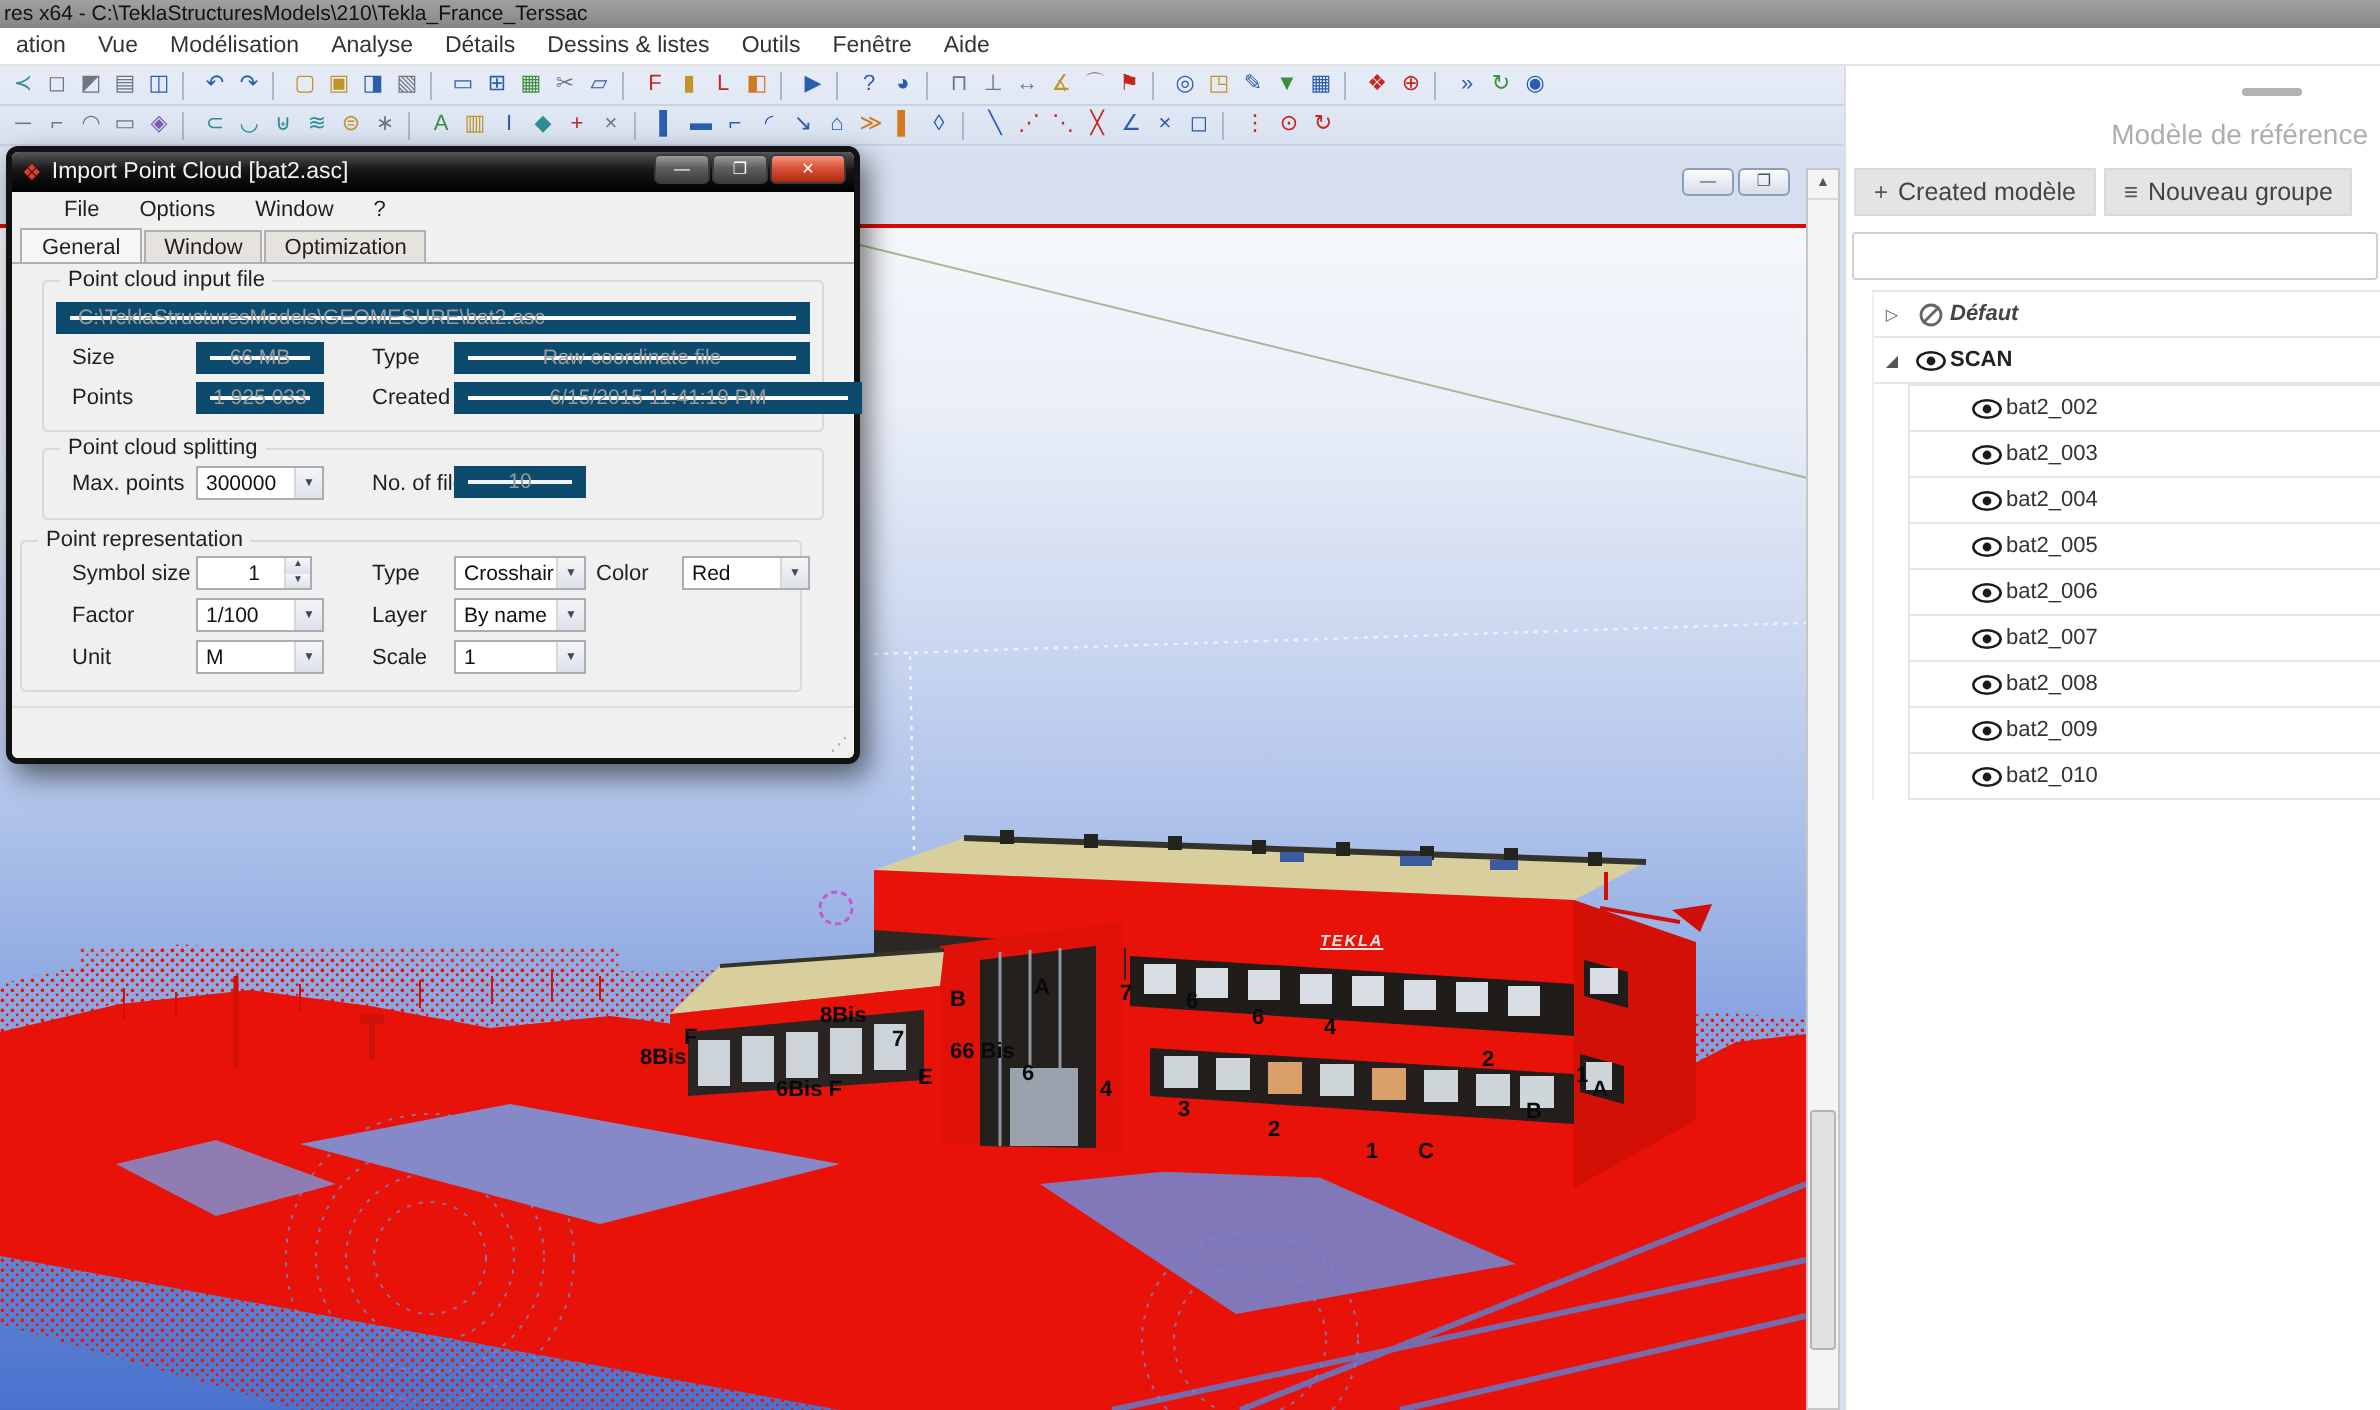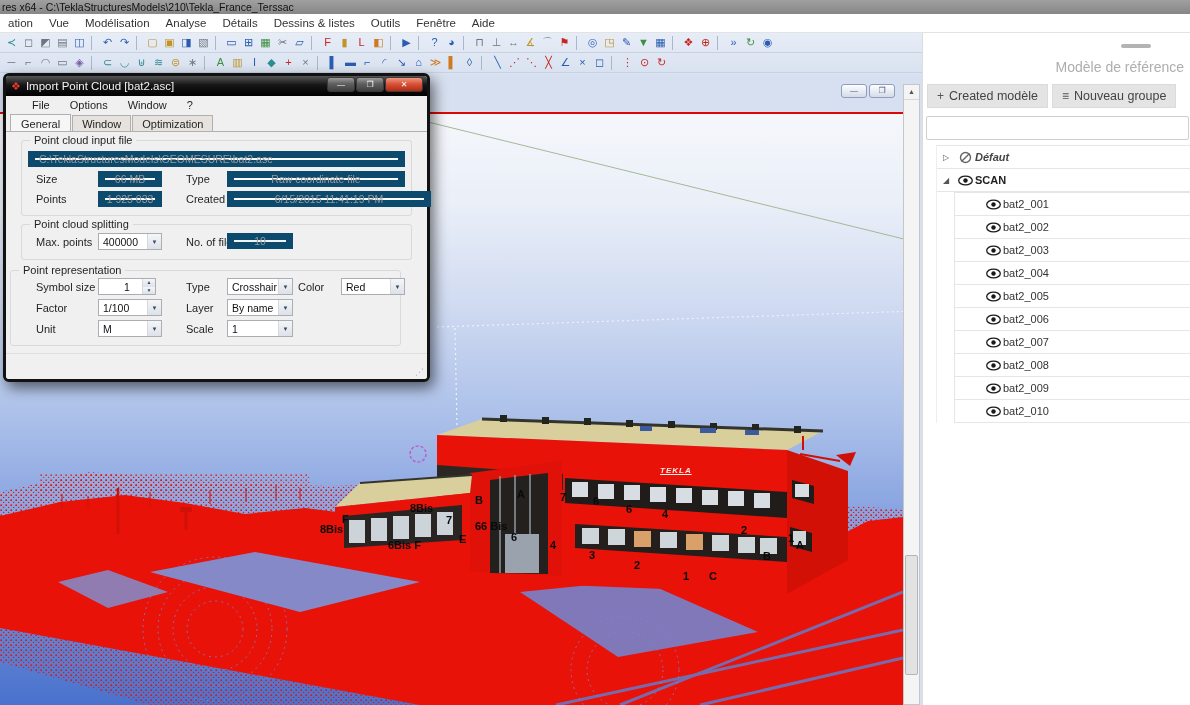--- a/index.html
+++ b/index.html
@@ -430,30 +430,20 @@
         </div>
         <div class="tchildren">
           <div class="trow">
             <span class="arrow"></span>
             <span class="eye">
               <svg width="15" height="11" viewBox="0 0 15 11">
                 <ellipse cx="7.5" cy="5.5" rx="6.8" ry="4.4" fill="none" stroke="#1a1a1a" stroke-width="1.3"></ellipse>
                 <circle cx="7.5" cy="5.5" r="2.2" fill="#1a1a1a"></circle>
               </svg>
             </span>
-            <span class="tlabel ">bat2_001</span>
-          </div>
-          <div class="trow">
-            <span class="arrow"></span>
-            <span class="eye">
-              <svg width="15" height="11" viewBox="0 0 15 11">
-                <ellipse cx="7.5" cy="5.5" rx="6.8" ry="4.4" fill="none" stroke="#1a1a1a" stroke-width="1.3"></ellipse>
-                <circle cx="7.5" cy="5.5" r="2.2" fill="#1a1a1a"></circle>
-              </svg>
-            </span>
             <span class="tlabel ">bat2_002</span>
           </div>
           <div class="trow">
             <span class="arrow"></span>
             <span class="eye">
               <svg width="15" height="11" viewBox="0 0 15 11">
                 <ellipse cx="7.5" cy="5.5" rx="6.8" ry="4.4" fill="none" stroke="#1a1a1a" stroke-width="1.3"></ellipse>
                 <circle cx="7.5" cy="5.5" r="2.2" fill="#1a1a1a"></circle>
               </svg>
             </span>
@@ -567,21 +557,21 @@
     <span class="dlabel" style="left:30px;top:117px">Points</span>
     <div class="dfield" style="left:92px;top:115px;width:64px">1 925 033</div>
     <span class="dlabel" style="left:180px;top:117px">Created</span>
     <div class="dfield" style="left:221px;top:115px;width:204px">6/15/2015 11:41:19 PM</div>
 
     <div class="dgroup" style="left:15px;top:148px;width:391px;height:36px">
       <span class="glabel">Point cloud splitting</span>
     </div>
     <span class="dlabel" style="left:30px;top:160px">Max. points</span>
     <div class="dcombo" style="left:92px;top:157px;width:64px">
-      <span>400000</span>
+      <span>300000</span>
       <span class="carrow">▼</span>
     </div>
     <span class="dlabel" style="left:180px;top:160px">No. of files</span>
     <div class="dfield dis" style="left:221px;top:157px;width:66px">10</div>
 
     <div class="dgroup" style="left:4px;top:194px;width:391px;height:76px">
       <span class="glabel">Point representation</span>
     </div>
     <span class="dlabel" style="left:30px;top:205px">Symbol size</span>
     <div class="dspin" style="left:92px;top:202px;width:58px">

